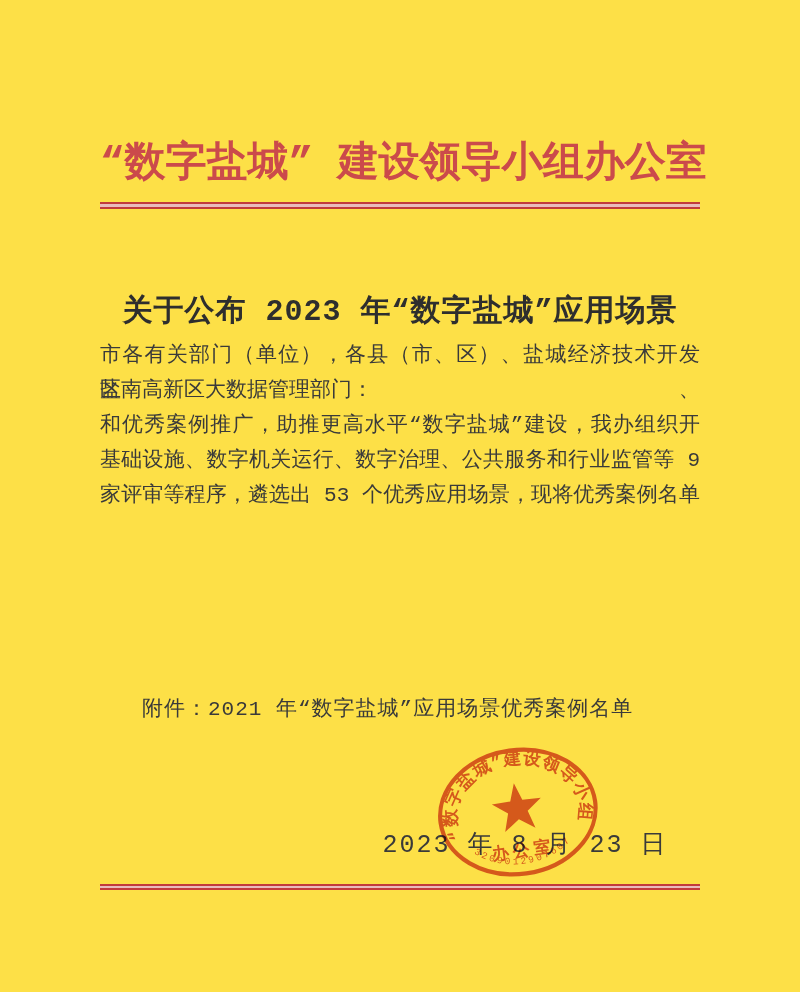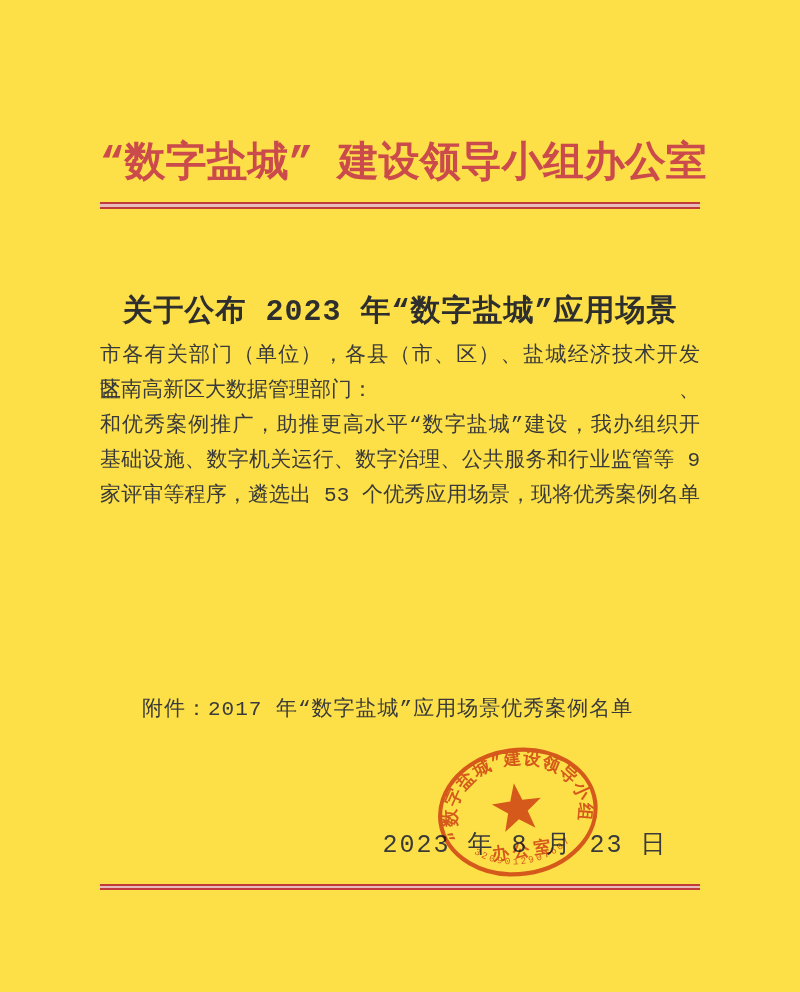--- a/index.html
+++ b/index.html
@@ -96,21 +96,21 @@
   </div>
 
   <div class="body-block">
     <div class="bline just">市各有关部门（单位），各县（市、区）、盐城经济技术开发区、</div>
     <div class="bline">盐南高新区大数据管理部门：</div>
     <div class="bline just">和优秀案例推广，助推更高水平“数字盐城”建设，我办组织开</div>
     <div class="bline just">基础设施、数字机关运行、数字治理、公共服务和行业监管等 9</div>
     <div class="bline just">家评审等程序，遴选出 53 个优秀应用场景，现将优秀案例名单</div>
   </div>
 
-  <div class="attachment">附件：2017 年“数字盐城”应用场景优秀案例名单</div>
+  <div class="attachment">附件：2021 年“数字盐城”应用场景优秀案例名单</div>
 
 
   <div class="sign-date">2023 年 8 月 23 日</div>
 
   <svg class="seal" viewBox="0 0 172 142">
     <ellipse cx="86" cy="70" rx="78" ry="62" fill="none" stroke="#d2504a" stroke-width="4.2"></ellipse>
     <path id="seal-arc-top" d="M 29.8 90.3 A 62 48 0 1 1 142.2 90.3" fill="none"></path>
     <path id="seal-arc-bottom" d="M 28.8 96 A 66 52 0 0 0 143.2 96" fill="none"></path>
     <text font-size="17.5" fill="#d2504a" font-weight="bold" letter-spacing="1">
       <textPath href="#seal-arc-top" startOffset="50%" text-anchor="middle">“数字盐城”建设领导小组</textPath>

